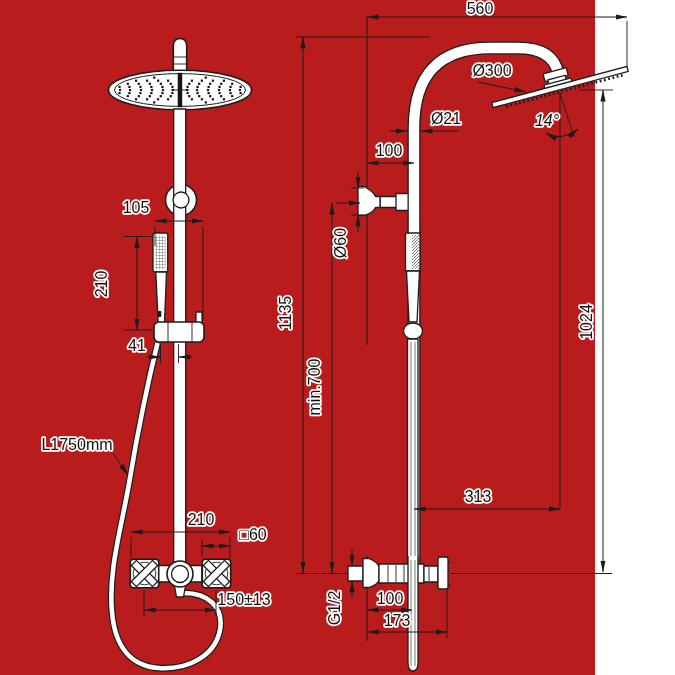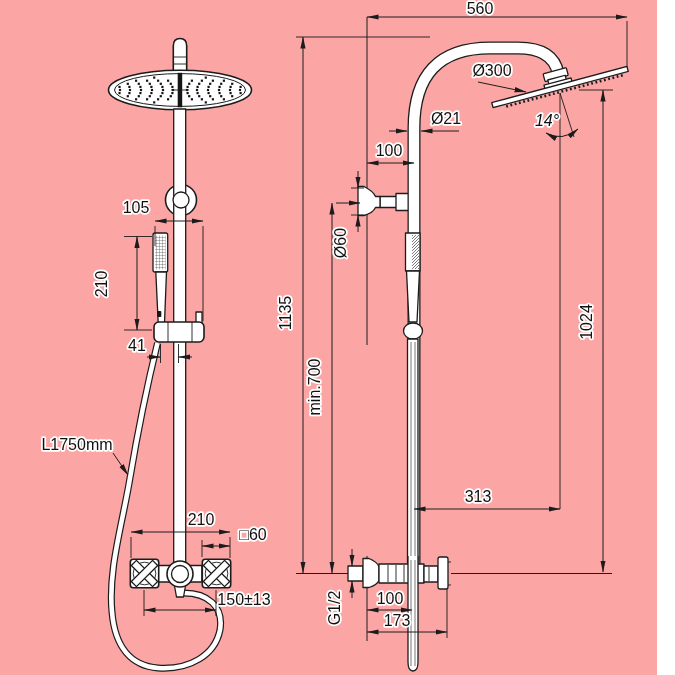--- a/index.html
+++ b/index.html
@@ -1,16 +1,16 @@
 <!DOCTYPE html>
 <html><head>
 <meta charset="utf-8">
 <style>
   html,body{margin:0;padding:0;background:#fff;}
-  .stage{width:657px;height:675px;background:#fca5a5;position:relative;font-family:"Liberation Sans",sans-serif;}
+  .stage{width:595px;height:675px;background:#b91c1c;position:relative;font-family:"Liberation Sans",sans-serif;}
   .outline{fill:#fff;stroke:#1c1c1c;stroke-width:1.6;stroke-linejoin:round;}
   .outline2{fill:#fff;stroke:#1c1c1c;stroke-width:1.3;stroke-linejoin:round;}
   .seam{stroke:#1c1c1c;stroke-width:0.9;fill:none;}
   .dln{stroke:#1c1c1c;stroke-width:1;fill:none;}
   .xln{stroke:#1c1c1c;stroke-width:0.9;fill:none;}
   .pipeO{stroke:#1c1c1c;stroke-width:13;fill:none;}
   .pipeI{stroke:#fff;stroke-width:10.4;fill:none;}
   .hoseO{stroke:#1c1c1c;stroke-width:7;fill:none;}
   .hoseI{stroke:#fff;stroke-width:4.6;fill:none;}
   .lbl{font-family:"Liberation Sans",sans-serif;font-size:16px;fill:#111;text-anchor:middle;

